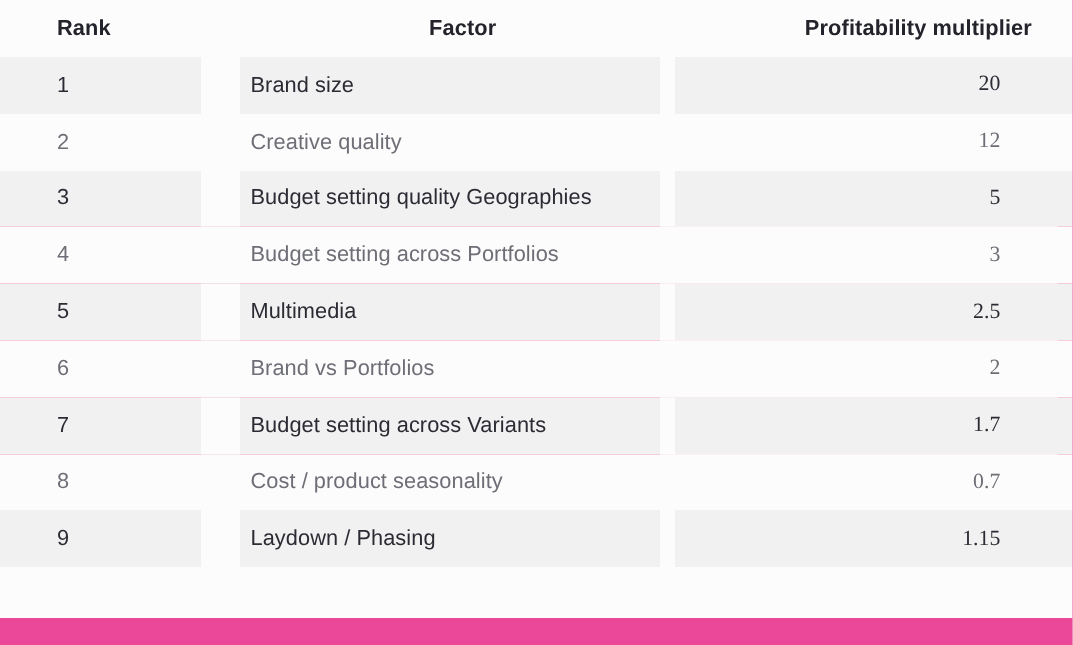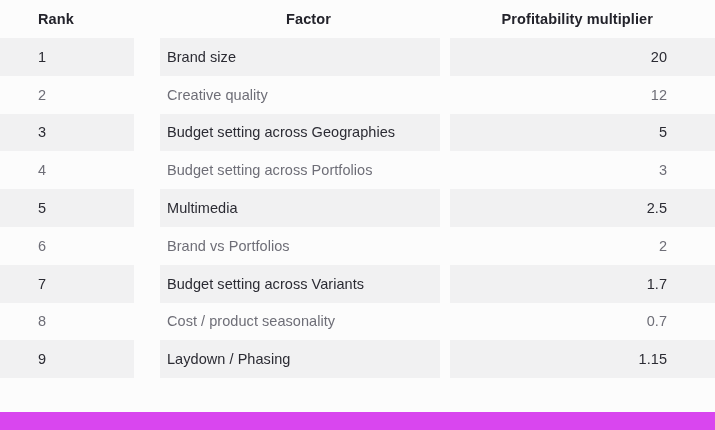--- a/index.html
+++ b/index.html
@@ -12,21 +12,21 @@
     background: #fcfcfc;
     font-family: "Liberation Sans", sans-serif;
     -webkit-font-smoothing: antialiased;
     overflow: hidden;
   }
 
   .table-wrap {
     position: relative;
     width: 715px;
     height: 430px;
-    background: #d946ef;
+    background: #ec4899;
     box-sizing: border-box;
   }
 
   .data-table {
     width: 715px;
     border-collapse: collapse;
     table-layout: fixed;
   }
 
   .data-table col.col-rank   { width: 160px; }
@@ -48,21 +48,21 @@
   th.th-rank {
     text-align: left;
     padding-left: 38px;
   }
   th.th-factor {
     text-align: center;
     padding-left: 7px;
   }
   th.th-value {
     text-align: right;
-    padding-right: 62px;
+    padding-right: 27px;
   }
 
   tbody tr {
     height: 37.8px;
   }
 
   tbody td {
     font-size: 14.5px;
     padding: 0;
     vertical-align: middle;
@@ -97,20 +97,21 @@
 
   
   tbody td:first-child {
     box-shadow: -26px 0 0 0 #fcfcfc inset;
   }
   tbody tr.row-striped td:first-child {
     box-shadow: -26px 0 0 0 #fcfcfc inset;
   }
   tbody td:last-child {
     box-shadow: -10px 0 0 0 #fcfcfc;
+    font-family: Liberation Serif, serif;
   }
 
   .spacer {
     height: 34px;
     background: #fcfcfc;
   }
 </style>
 </head>
 <body>
 
@@ -134,21 +135,21 @@
         <td class="td-factor">Brand size</td>
         <td class="td-value">20</td>
       </tr>
       <tr class="row-plain">
         <td class="td-rank">2</td>
         <td class="td-factor">Creative quality</td>
         <td class="td-value">12</td>
       </tr>
       <tr class="row-striped">
         <td class="td-rank">3</td>
-        <td class="td-factor">Budget setting across Geographies</td>
+        <td class="td-factor">Budget setting quality Geographies</td>
         <td class="td-value">5</td>
       </tr>
       <tr class="row-plain">
         <td class="td-rank">4</td>
         <td class="td-factor">Budget setting across Portfolios</td>
         <td class="td-value">3</td>
       </tr>
       <tr class="row-striped">
         <td class="td-rank">5</td>
         <td class="td-factor">Multimedia</td>

